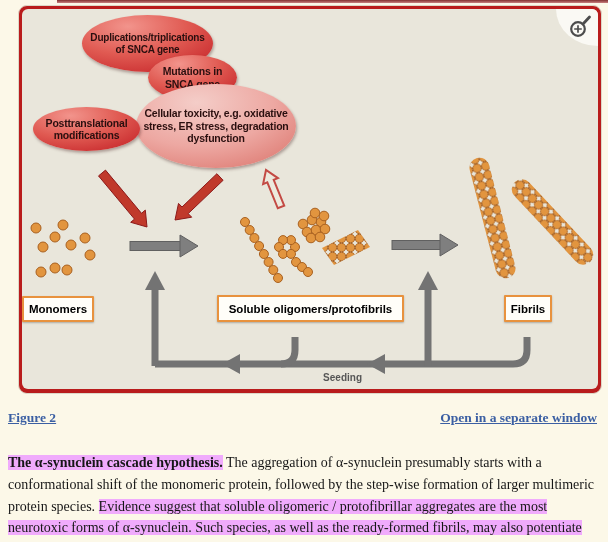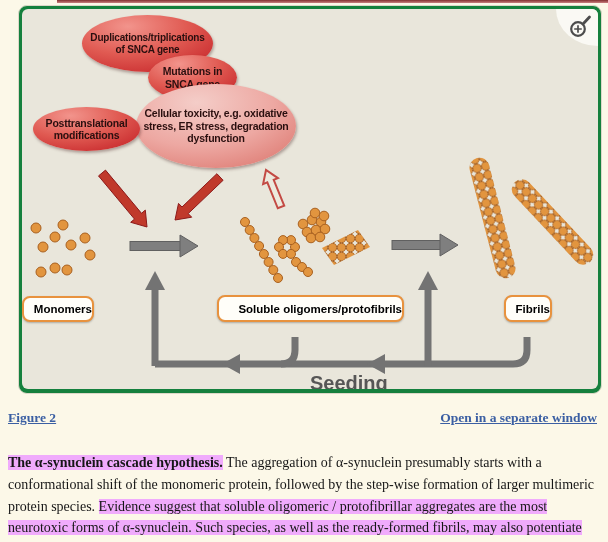--- a/index.html
+++ b/index.html
@@ -7,21 +7,21 @@
     width:608px;height:542px;position:relative;overflow:hidden;
     background:#fcf8e8;
     font-family:"Liberation Serif", serif;
   }
   
   .top-divider{position:absolute;top:0;left:57px;right:0;height:3px;
     background:linear-gradient(#823030,#c98080);z-index:1;}
 
   
   .figure-card{position:absolute;left:18px;top:5px;width:584px;height:389px;
-    background:#15803d;border:1px solid #ddd8c8;border-radius:9px;padding:3px;
+    background:#b91c1c;border:1px solid #ddd8c8;border-radius:9px;padding:3px;
     box-sizing:border-box;z-index:2;}
   .figure-canvas{position:relative;width:576px;height:380px;background:#e9e6db;
     border-radius:6px;overflow:hidden;}
   .figure-canvas svg.layer{position:absolute;left:0;top:0;}
 
   
   .cause{position:absolute;border-radius:50%;display:flex;align-items:center;justify-content:center;
     text-align:center;font-family:"Liberation Sans",sans-serif;font-weight:bold;
     color:#2a0f0f;font-size:10px;line-height:1.18;letter-spacing:-0.2px;padding:0 3px;box-sizing:border-box;
     background:radial-gradient(ellipse 120% 130% at 35% 20%, #f2948c 0%, #e05a52 38%, #cf3838 62%, #a31d1d 100%);
@@ -29,30 +29,30 @@
   .cause--light{
     background:radial-gradient(ellipse 120% 130% at 38% 22%, #f4cdc8 0%, #eda8a2 40%, #dd7a72 72%, #b83a36 100%);
     font-size:10.5px;}
   .c1{left:60px;top:6px;width:131px;height:57px;}
   .c2{left:26px;top:48px;width:99px;height:50px;font-size:10.5px;}
   .c3{left:126px;top:46px;width:89px;height:45px;font-size:10.5px;}
   .c4{left:11px;top:98px;width:107px;height:44px;font-size:10.5px;}
   .c5{left:114px;top:75px;width:160px;height:84px;}
 
   
-  .stage-box{position:absolute;display:flex;align-items:center;justify-content:flex-end;
-    background:#fffef9;border:2px solid #e8923e;border-radius:8px;
+  .stage-box{position:absolute;display:flex;align-items:center;justify-content:center;
+    background:#fffef9;border:2px solid #e8923e;border-radius:1px;
     font-family:"Liberation Sans",sans-serif;font-weight:bold;font-size:11.5px;color:#000;
     white-space:nowrap;box-shadow:0 1px 2px rgba(0,0,0,.25);box-sizing:border-box;}
   .sb-monomers{left:0px;top:287px;width:72px;height:26px;}
   .sb-oligomers{left:195px;top:286px;width:187px;height:27px;}
   .sb-fibrils{left:482px;top:286px;width:48px;height:27px;}
 
-  .seeding-label{position:absolute;left:288px;top:363px;width:62px;text-align:center;
-    font-family:"Liberation Sans",sans-serif;font-weight:bold;font-size:20px;color:#565656;}
+  .seeding-label{position:absolute;left:278px;top:363px;width:62px;text-align:right;
+    font-family:"Liberation Sans",sans-serif;font-weight:bold;font-size:10px;color:#565656;}
 
   
   .zoom-badge{position:absolute;top:0;right:0;width:42px;height:37px;background:#faf9f4;
     border-radius:0 0 0 100%;z-index:5;cursor:pointer;}
   .zoom-badge svg{position:absolute;right:4px;top:3px;}
 
   
   .links-row{position:absolute;left:8px;right:11px;top:410px;height:20px;z-index:2;font-weight:bold;}
   .links-row a{font-size:13.5px;color:#3b5fa3;text-decoration:underline;cursor:pointer;}
   .link-left{position:absolute;left:0;top:0;}

